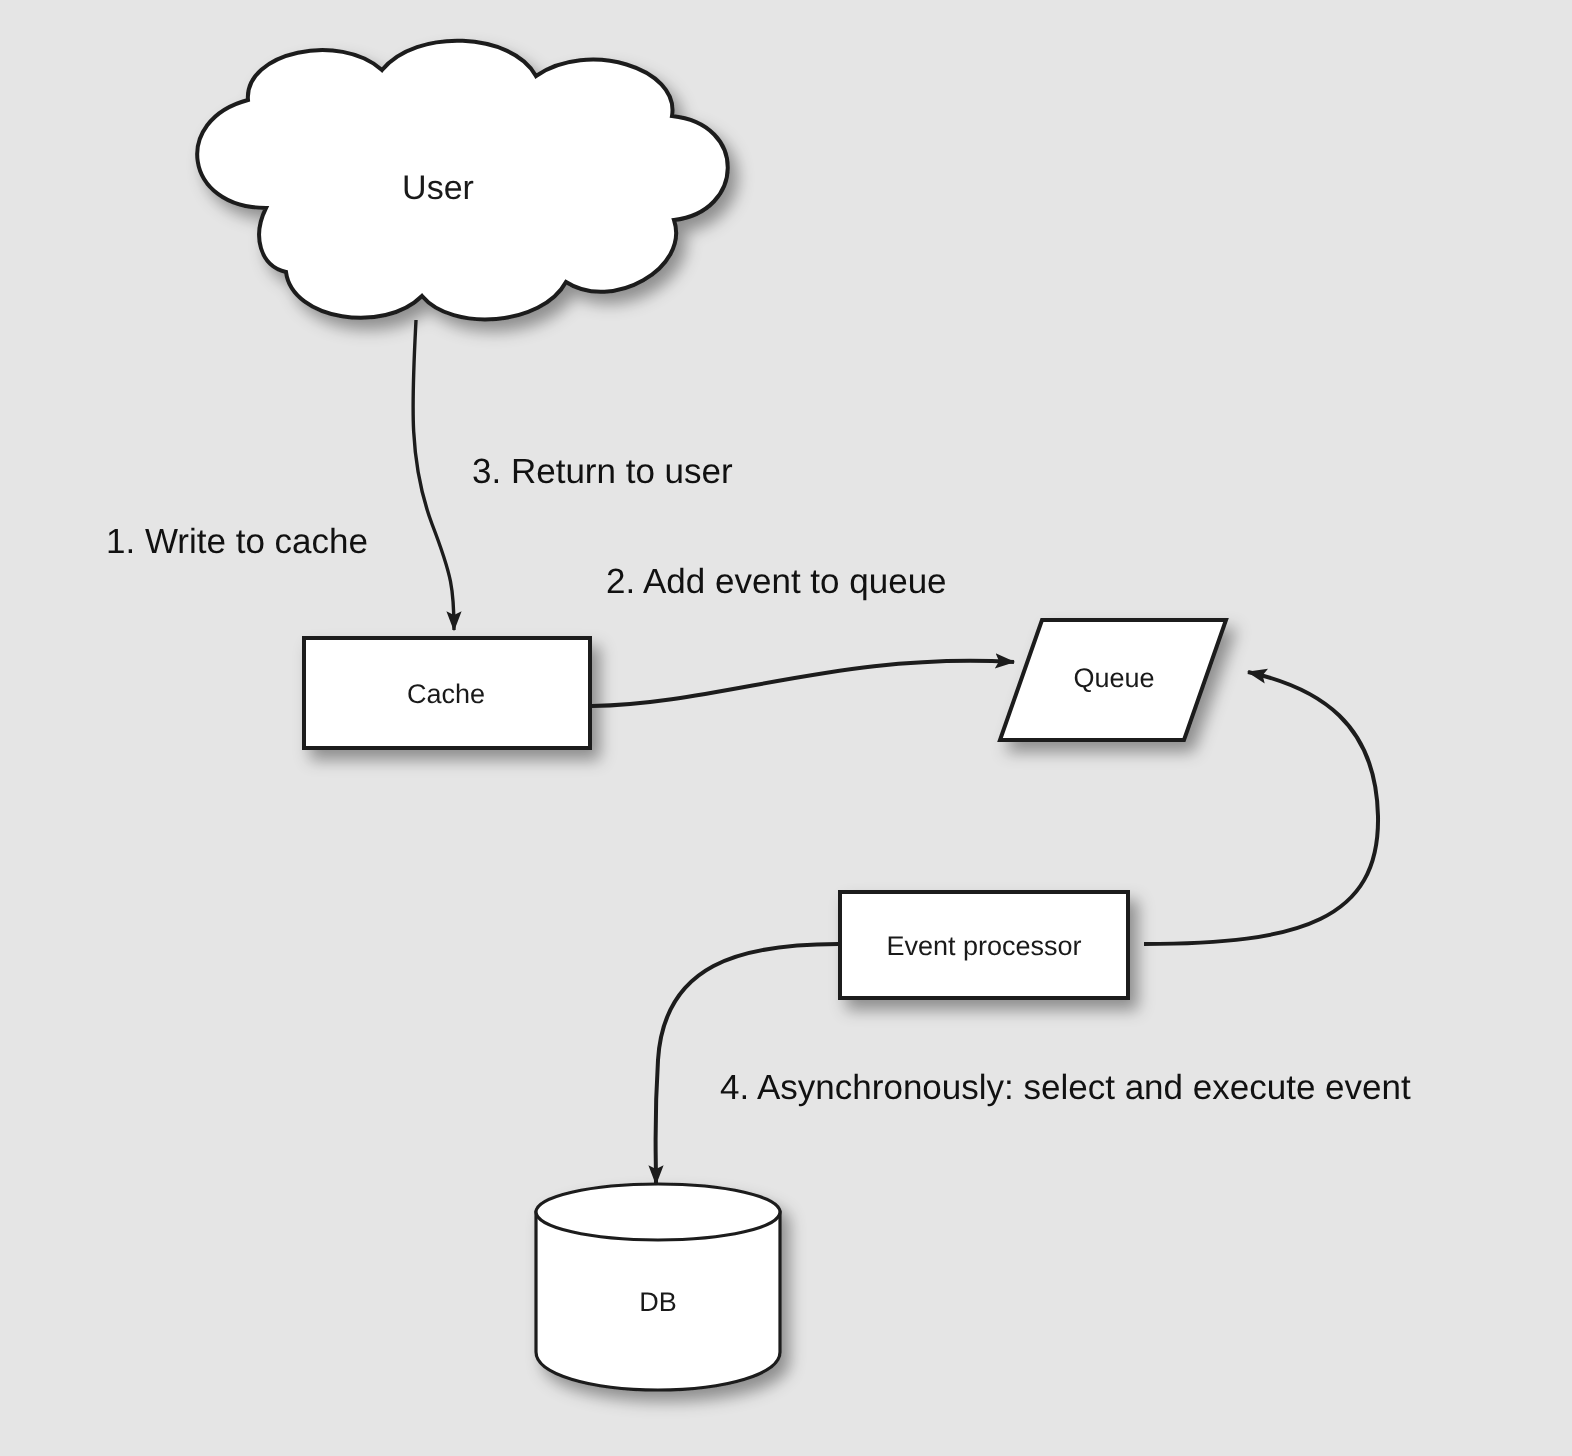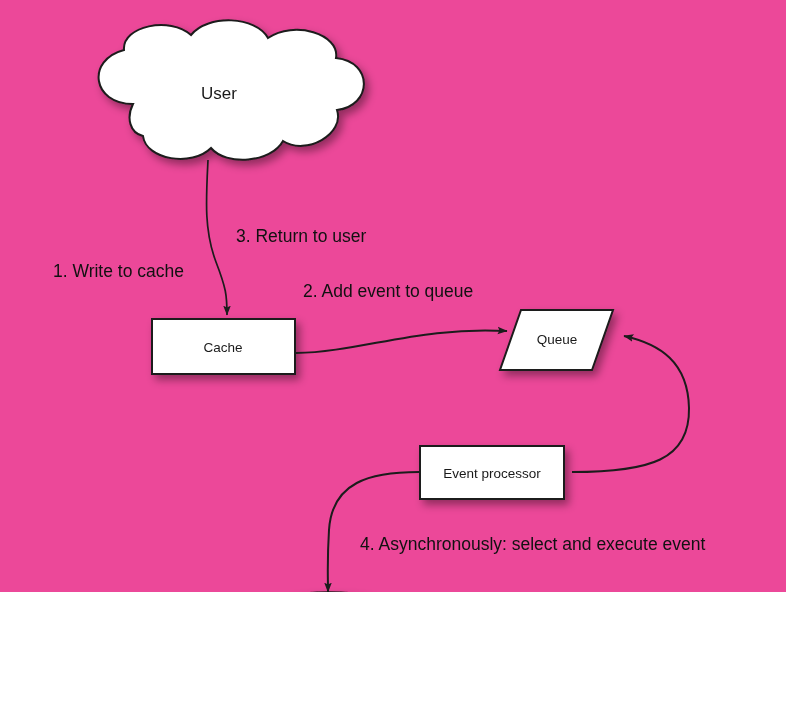--- a/index.html
+++ b/index.html
@@ -7,22 +7,22 @@
     padding: 0;
     background: #ffffff;
   }
   body {
     font-family: "Liberation Sans", sans-serif;
     -webkit-font-smoothing: antialiased;
   }
   #canvas {
     position: relative;
     width: 786px;
-    height: 592px;
-    background: #ec4899;
+    height: 728px;
+    background: #e5e5e5;
     overflow: hidden;
   }
   #diagram-svg {
     position: absolute;
     left: 0;
     top: 0;
     width: 786px;
     height: 728px;
   }
   .node-label {

